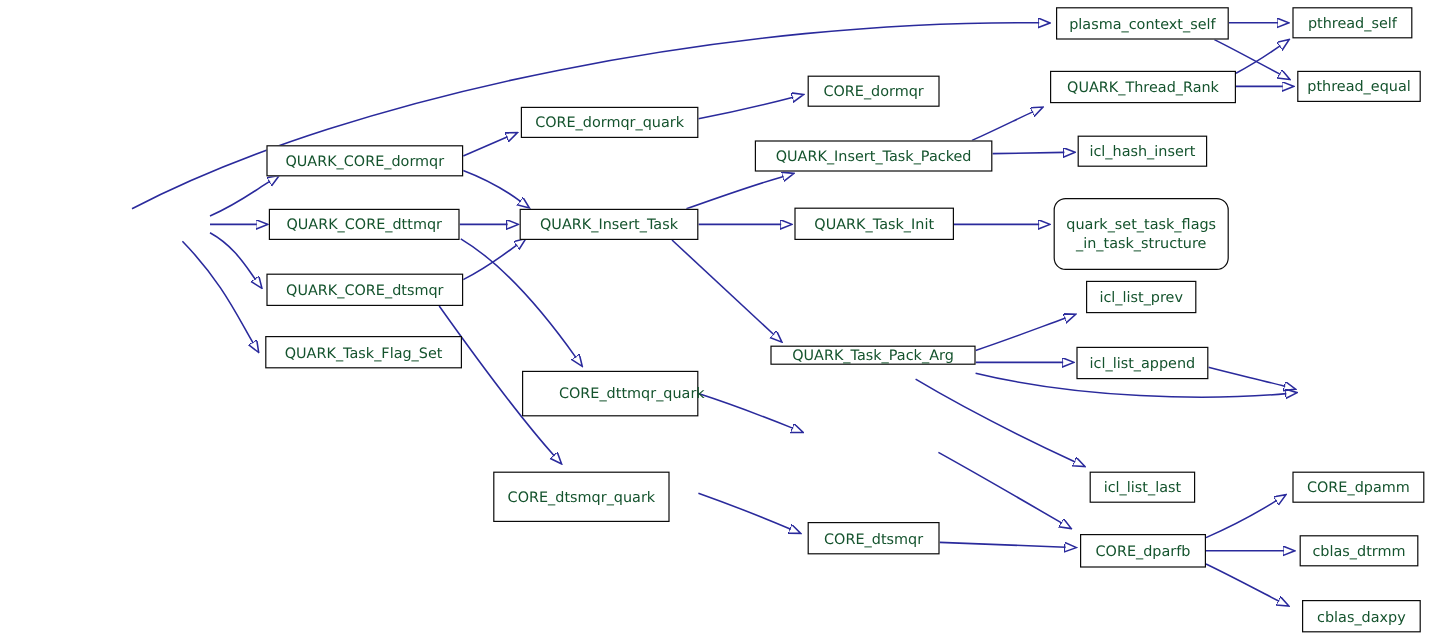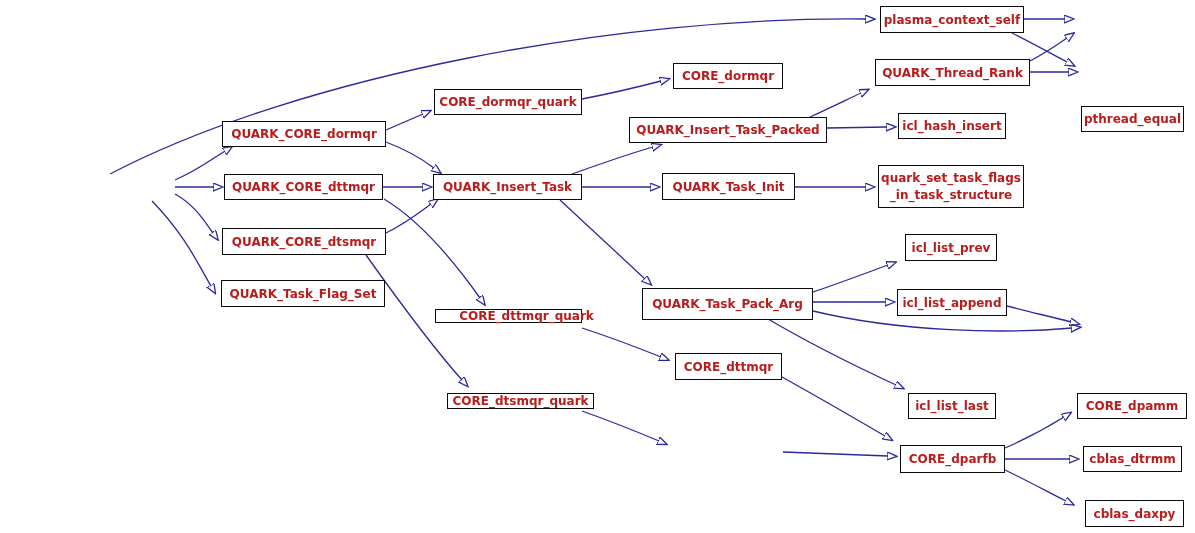--- a/index.html
+++ b/index.html
@@ -11,25 +11,24 @@
     overflow:hidden;
   }
   #edges{position:absolute;left:0;top:0;width:1195px;height:533px;pointer-events:none;}
   #edges path{fill:none;stroke:#2a2a9c;stroke-width:1.3px;}
   .node{
     position:absolute;
     box-sizing:border-box;
     background:#ffffff;
     border:1px solid #0a0a0a;
     display:flex;align-items:center;justify-content:center;
-    font-size:12px;color:#b91c1c;
+    font-size:12px;color:#14532d;
     white-space:nowrap;
     cursor:pointer;
     z-index:2;
-    font-weight:bold;
   }
   .node.root{
     background:#c0c0c0;
     border:2px solid #000;
     cursor:default;
   }
   .node.multiline{
     white-space:pre-line;
     text-align:center;
     line-height:1.35;
@@ -81,34 +80,35 @@
     <path d="M1005,459 L1070,459" marker-end="url(#arrow)"></path>
     <path d="M1005,470 C1028,481 1050,493 1066,501" marker-end="url(#arrow)"></path>
   </svg>
 
   <div class="node" style="left:222px;top:121px;width:164px;height:26px;">QUARK_CORE_dormqr</div>
   <div class="node" style="left:224px;top:174px;width:159px;height:26px;">QUARK_CORE_dttmqr</div>
   <div class="node" style="left:222px;top:228px;width:164px;height:27px;">QUARK_CORE_dtsmqr</div>
   <div class="node" style="left:221px;top:280px;width:164px;height:27px;">QUARK_Task_Flag_Set</div>
   <div class="node" style="left:434px;top:89px;width:148px;height:26px;">CORE_dormqr_quark</div>
   <div class="node" style="left:433px;top:174px;width:149px;height:26px;">QUARK_Insert_Task</div>
-  <div class="node" style="left:435px;top:309px;width:147px;height:14px;padding-left:36px;">CORE_dttmqr_quark</div>
-  <div class="node" style="left:447px;top:393px;width:147px;height:16px;">CORE_dtsmqr_quark</div>
+  <div class="node" style="left:435px;top:309px;width:147px;height:38px;padding-left:36px;">CORE_dttmqr_quark</div>
+  <div class="node" style="left:411px;top:393px;width:147px;height:42px;">CORE_dtsmqr_quark</div>
   <div class="node" style="left:673px;top:63px;width:110px;height:26px;">CORE_dormqr</div>
   <div class="node" style="left:629px;top:117px;width:198px;height:26px;">QUARK_Insert_Task_Packed</div>
   <div class="node" style="left:662px;top:173px;width:133px;height:27px;">QUARK_Task_Init</div>
-  <div class="node" style="left:642px;top:288px;width:171px;height:32px;">QUARK_Task_Pack_Arg</div>
-  <div class="node" style="left:675px;top:353px;width:107px;height:27px;">CORE_dttmqr</div>
+  <div class="node" style="left:642px;top:288px;width:171px;height:16px;">QUARK_Task_Pack_Arg</div>
+  <div class="node" style="left:673px;top:435px;width:110px;height:27px;">CORE_dtsmqr</div>
   <div class="node" style="left:880px;top:6px;width:144px;height:27px;">plasma_context_self</div>
   <div class="node" style="left:875px;top:59px;width:155px;height:27px;">QUARK_Thread_Rank</div>
   <div class="node" style="left:898px;top:113px;width:108px;height:26px;">icl_hash_insert</div>
-  <div class="node multiline" style="left:878px;top:165px;width:146px;height:43px;">quark_set_task_flags
+  <div class="node multiline" style="left:878px;top:165px;width:146px;height:60px;border-radius:10px;">quark_set_task_flags
 _in_task_structure</div>
   <div class="node" style="left:905px;top:234px;width:92px;height:27px;">icl_list_prev</div>
   <div class="node" style="left:897px;top:289px;width:110px;height:27px;">icl_list_append</div>
   <div class="node" style="left:908px;top:393px;width:88px;height:26px;">icl_list_last</div>
   <div class="node" style="left:900px;top:445px;width:105px;height:28px;">CORE_dparfb</div>
-  <div class="node" style="left:1081px;top:59px;width:103px;height:26px;margin-top:47px;">pthread_equal</div>
+  <div class="node" style="left:1077px;top:6px;width:100px;height:26px;">pthread_self</div>
+  <div class="node" style="left:1081px;top:59px;width:103px;height:26px;">pthread_equal</div>
   <div class="node" style="left:1077px;top:393px;width:110px;height:26px;">CORE_dpamm</div>
   <div class="node" style="left:1083px;top:446px;width:99px;height:26px;text-align:center;">cblas_dtrmm</div>
   <div class="node" style="left:1085px;top:500px;width:99px;height:27px;">cblas_daxpy</div>
 
 </div>
 
 </body></html>

